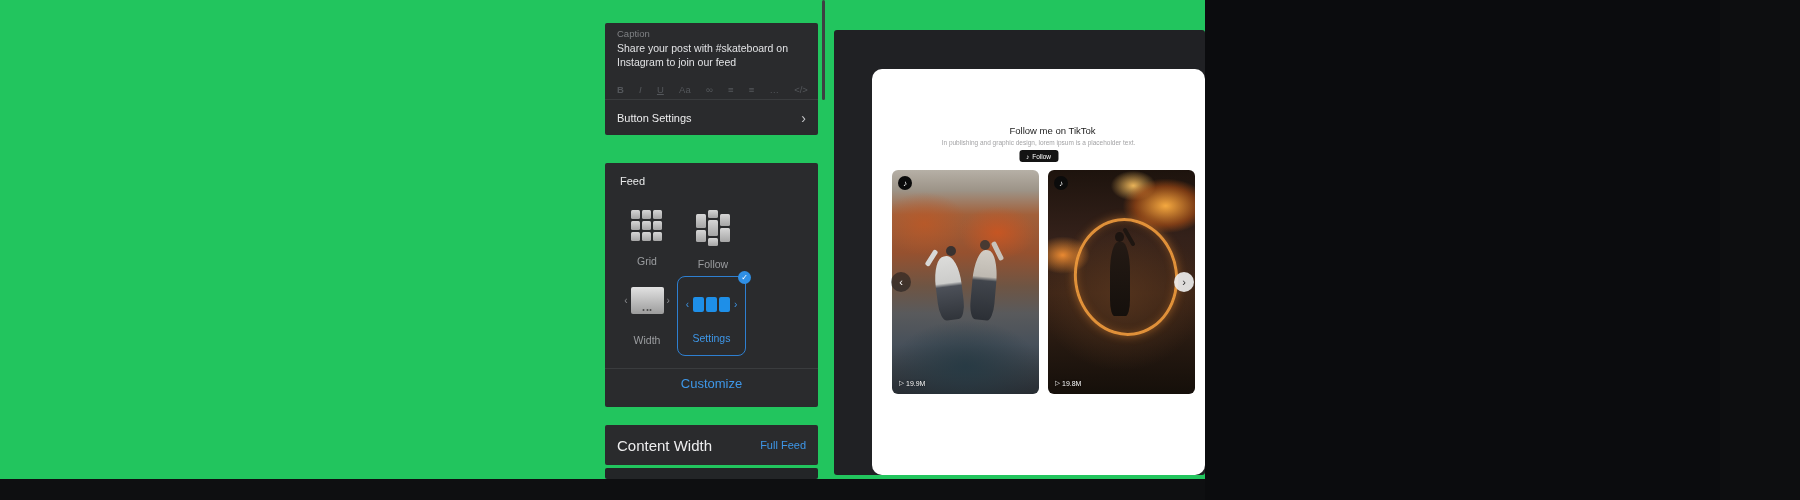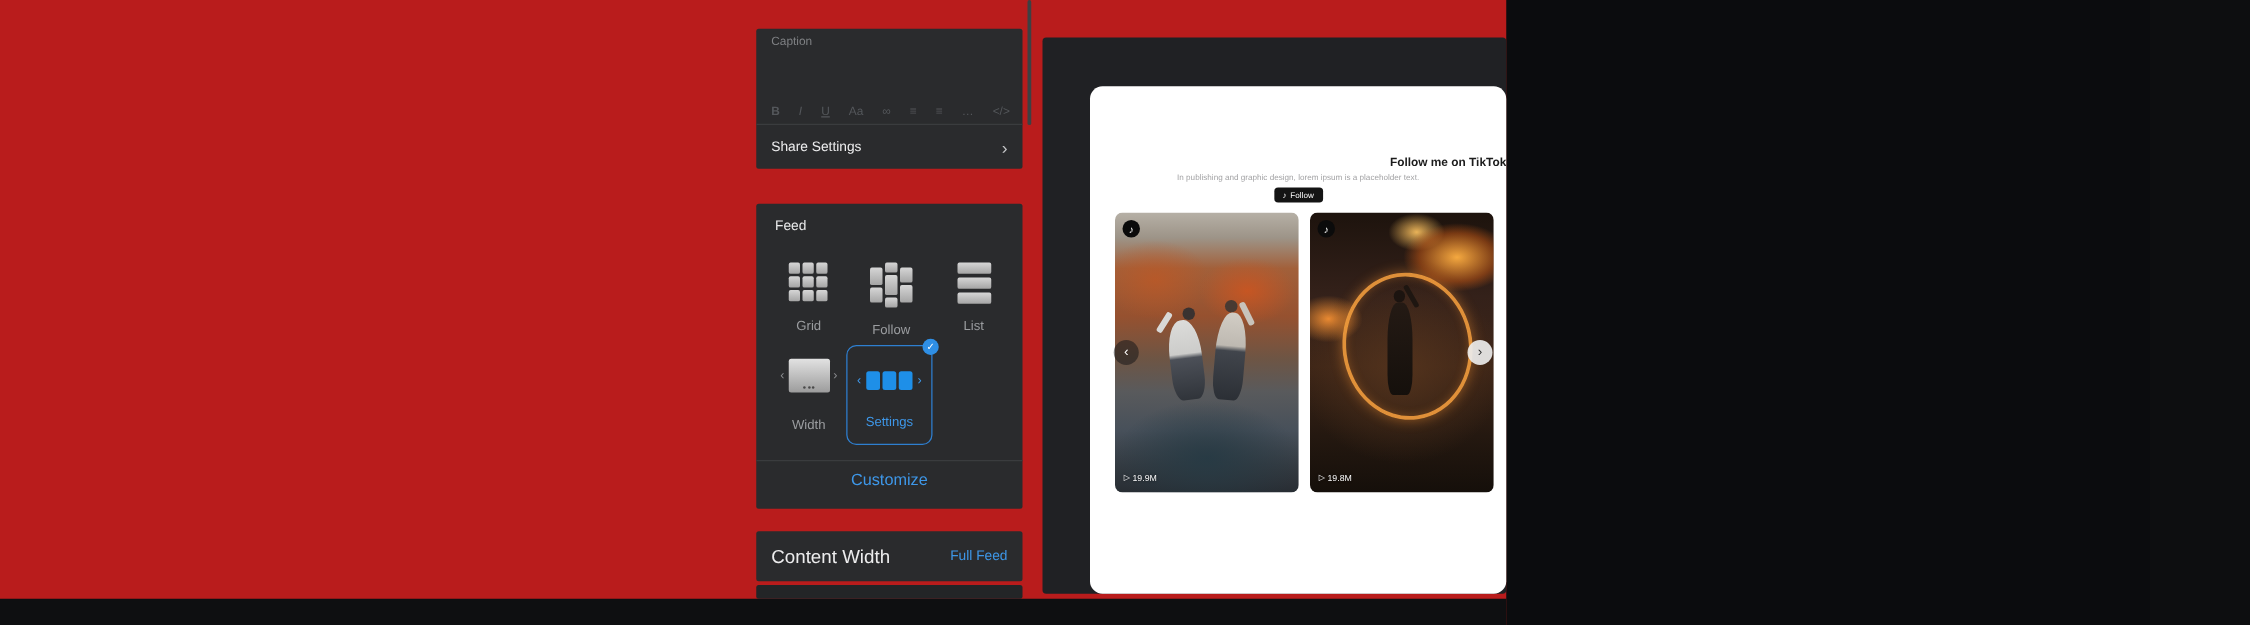--- a/index.html
+++ b/index.html
@@ -1,16 +1,16 @@
 <!DOCTYPE html>
 <html><head>
 <meta charset="utf-8">
 <style>
   html,body{margin:0;padding:0;background:#0d0e10;}
-  .app{position:relative;width:1720px;height:500px;background:#b91c1c;overflow:hidden;
+  .app{position:relative;width:1720px;height:500px;background:#22c55e;overflow:hidden;
        font-family:"Liberation Sans",sans-serif;-webkit-font-smoothing:antialiased;}
   .void-right{position:absolute;left:1205px;top:0;width:595px;height:500px;background:#0b0c0e;}
   .void-bottom{position:absolute;left:0;top:479px;width:1205px;height:21px;background:#0e0f11;}
 
   
   .panel{position:absolute;left:605px;width:213px;background:#2a2b2d;border-radius:2px;}
   .sec-caption{top:23px;height:112px;}
   .sec-feed{top:163px;height:244px;}
   .sec-width{top:425px;height:40px;display:flex;align-items:center;justify-content:space-between;
              padding:0 12px;box-sizing:border-box;}
@@ -63,22 +63,22 @@
                justify-content:center;}
   .customize{position:absolute;left:0;right:0;top:213px;text-align:center;font-size:13px;
              color:#3e97e8;cursor:pointer;}
   .cw-label{font-size:15px;color:#ededee;}
   .cw-value{font-size:11px;color:#3e97e8;cursor:pointer;}
 
   
   .preview{position:absolute;left:834px;top:30px;width:371px;height:445px;background:#202124;border-radius:3px;}
   .white-card{position:absolute;left:38px;top:39px;width:333px;height:406px;background:#ffffff;
               border-radius:10px;overflow:hidden;}
-  .pv-title{position:absolute;left:0;right:0;top:56px;text-align:right;font-size:9.5px;
-            font-weight:bold;color:#1c1c1c;padding-left:28px;}
+  .pv-title{position:absolute;left:0;right:0;top:56px;text-align:center;font-size:9.5px;
+            font-weight:normal;color:#1c1c1c;padding-left:28px;}
   .pv-sub{position:absolute;left:0;right:0;top:70px;text-align:center;font-size:6.5px;color:#a3a3a5;}
   .pv-follow{position:absolute;left:50%;transform:translateX(-50%);top:81px;background:#141414;
              color:#fff;border-radius:3px;font-size:6.5px;padding:2.5px 7px;display:flex;gap:3px;
              align-items:center;cursor:pointer;white-space:nowrap;}
   .vcard{position:absolute;top:101px;width:147px;height:224px;border-radius:6px;overflow:hidden;cursor:pointer;}
   .vcard1{left:20px;}.vcard2{left:176px;}
   .scene{position:absolute;inset:0;}
   .scene1{background:
       radial-gradient(ellipse 55px 38px at 72% 28%, rgba(205,85,32,.85), transparent 70%),
       radial-gradient(ellipse 62px 45px at 22% 24%, rgba(188,88,38,.8), transparent 70%),
@@ -119,34 +119,35 @@
 </head>
 <body>
 
 <div class="app">
   <div class="void-right"></div>
   <div class="void-bottom"></div>
   <div class="scrollbar"></div>
 
   <div class="panel sec-caption">
     <div class="caption-label">Caption</div>
+    <div class="caption-text">Share your post with #skateboard on Instagram to join our feed</div>
     <div class="caption-toolbar">
       <span class="tb tb-b">B</span>
       <span class="tb tb-i">I</span>
       <span class="tb tb-u">U</span>
       <span class="tb">Aa</span>
       <span class="tb">∞</span>
       <span class="tb">≡</span>
       <span class="tb">≡</span>
       <span class="tb">…</span>
       <span class="tb">&lt;/&gt;</span>
     </div>
     <div class="divider div1"></div>
     <div class="bs-row">
-      <span class="bs-label">Share Settings</span>
+      <span class="bs-label">Button Settings</span>
       <span class="bs-chevron">›</span>
     </div>
   </div>
 
   <div class="panel sec-feed">
     <div class="feed-label">Feed</div>
 
     <div class="cell cell-grid">
       <div class="icon-grid">
         <span class="blk"></span>
@@ -174,28 +175,20 @@
             <span class="blk" style="height:8px"></span>
           </div>
         <div class="m-col m-off">
             <span class="blk" style="height:12px"></span>
             <span class="blk" style="height:14px"></span>
           </div>
       </div>
       <span class="opt-label">Follow</span>
     </div>
 
-    <div class="cell cell-list">
-      <div class="icon-list" style="margin-top:0">
-        <span class="blk"></span>
-          <span class="blk"></span>
-          <span class="blk"></span>
-      </div>
-      <span class="opt-label">List</span>
-    </div>
 
     <div class="cell cell-slider">
       <div class="icon-slider">
         <span class="chev-gray">‹</span>
         <span class="slider-rect">
           <span class="dots">
             <span class="dot"></span>
               <span class="dot"></span>
               <span class="dot"></span>
           </span>

